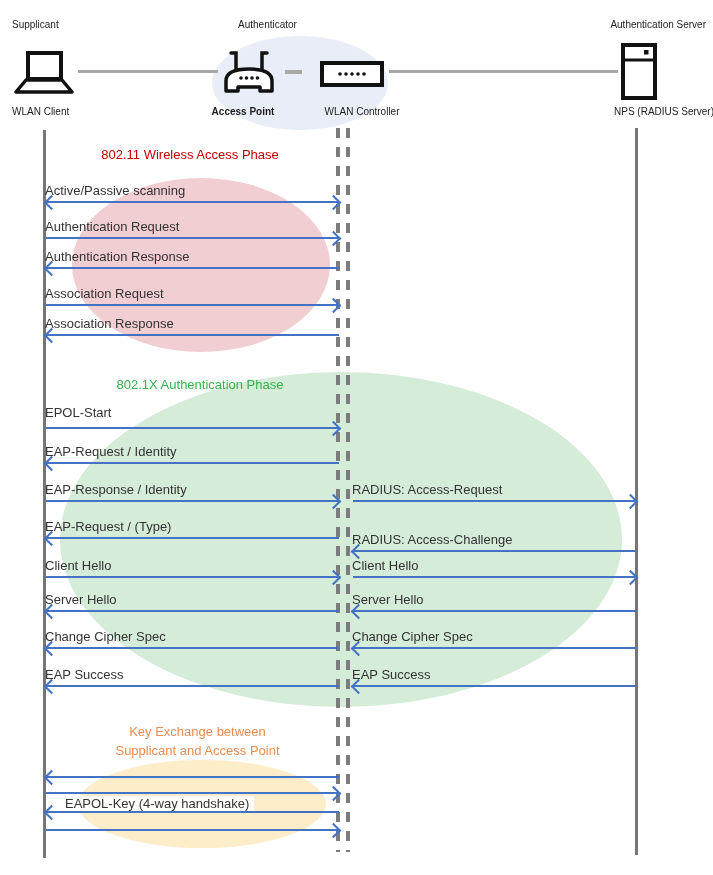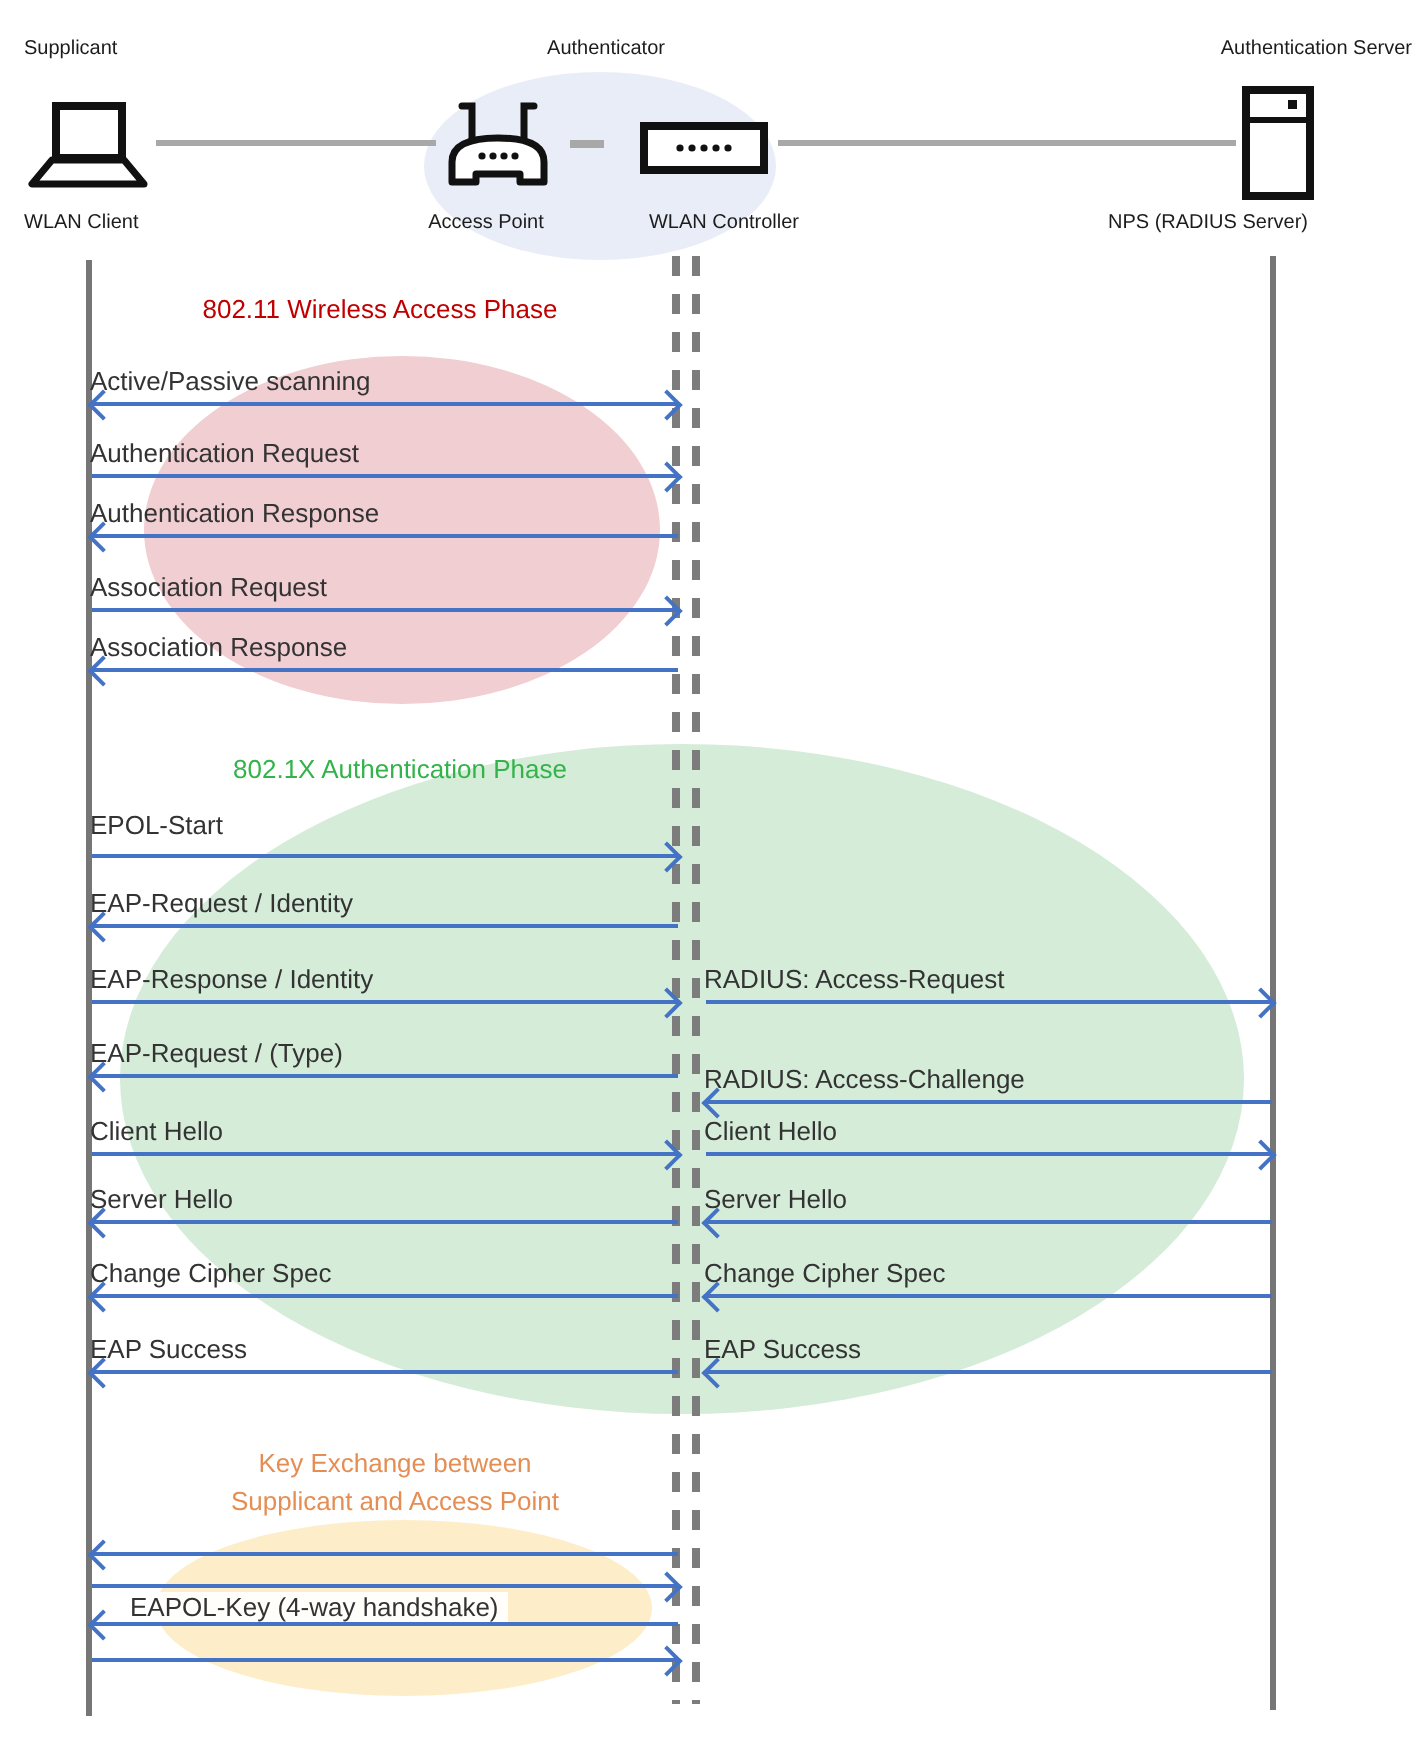--- a/index.html
+++ b/index.html
@@ -48,21 +48,21 @@
   <div class="ellipse" id="el-80211"></div>
   <div class="ellipse" id="el-8021x"></div>
   <div class="ellipse" id="el-keyexch"></div>
 
   <div class="lifeline solid" style="left:43px;top:130px;height:728px;"></div>
   <div class="lifeline dashed" style="left:336px;top:128px;height:724px;"></div>
   <div class="lifeline dashed" style="left:346px;top:128px;height:724px;"></div>
   <div class="lifeline solid" style="left:635px;top:128px;height:727px;"></div>
 
   <div class="hdr-label" style="left:12px;top:19px;">Supplicant</div>
-  <div class="hdr-label" style="left:238px;top:19px;width:130px;text-align:center;">Authenticator</div>
+  <div class="hdr-label" style="left:238px;top:19px;width:130px;">Authenticator</div>
   <div class="hdr-label" style="left:550px;top:19px;width:156px;text-align:right;">Authentication Server</div>
 
   <div class="hline" style="left:78px;top:70px;width:140px;"></div>
   <div class="hline" style="left:285px;top:70px;width:17px;height:4px;"></div>
   <div class="hline" style="left:389px;top:70px;width:229px;"></div>
 
   <div class="icon" style="left:13px;top:50px;">
     <svg width="62" height="45" viewBox="0 0 62 45">
       <rect x="15" y="3" width="33" height="26" fill="#fff" stroke="#111" stroke-width="4"></rect>
       <polygon points="3,42 59,42 49,30 13,30" fill="#fff" stroke="#111" stroke-width="3.5" stroke-linejoin="round"></polygon>
@@ -91,23 +91,23 @@
   </div>
   <div class="icon" style="left:620px;top:42px;">
     <svg width="38" height="59" viewBox="0 0 38 59">
       <rect x="3" y="3" width="32" height="53" fill="#fff" stroke="#111" stroke-width="4"></rect>
       <line x1="3" y1="18" x2="35" y2="18" stroke="#111" stroke-width="3"></line>
       <rect x="24" y="8" width="4.5" height="4.5" fill="#111"></rect>
     </svg>
   </div>
 
   <div class="hdr-label" style="left:12px;top:106px;">WLAN Client</div>
-  <div class="hdr-label" style="left:193px;top:106px;width:100px;text-align:center;">Access Point</div>
+  <div class="hdr-label" style="left:193px;top:106px;width:100px;text-align:center;font-weight:bold;">Access Point</div>
   <div class="hdr-label" style="left:307px;top:106px;width:110px;text-align:center;">WLAN Controller</div>
-  <div class="hdr-label" style="left:554px;top:106px;width:160px;text-align:left;">NPS (RADIUS Server)</div>
+  <div class="hdr-label" style="left:554px;top:106px;width:160px;text-align:right;">NPS (RADIUS Server)</div>
 
   <div class="phase-title" id="t-80211">802.11 Wireless Access Phase</div>
   <div class="phase-title" id="t-8021x">802.1X Authentication Phase</div>
   <div class="phase-title" id="t-keyexch">
     <div>Key Exchange between</div>
     <div>Supplicant and Access Point</div>
   </div>
 
   <div class="msg left" style="top:183px;">
     <div class="lbl">Active/Passive scanning</div>

